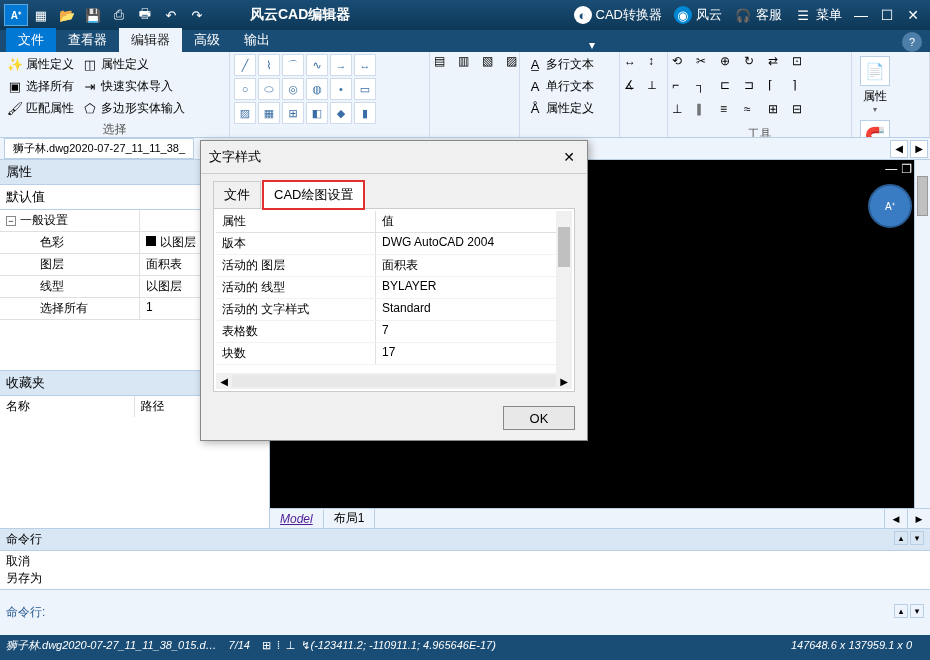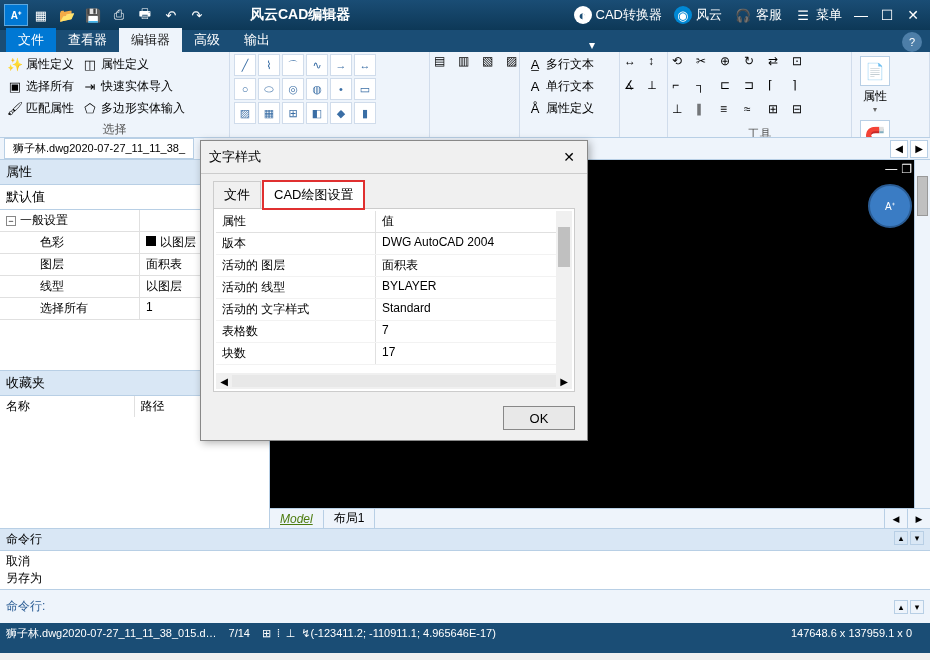--- a/index.html
+++ b/index.html
@@ -60,41 +60,41 @@
 .fav-table { display: flex; }
 .fav-table .col { flex: 1; padding: 2px 6px; font-size: 12px; border-right: 1px solid #e0e0e0; }
 
 .canvas-area { flex: 1; position: relative; }
 .canvas { position: absolute; inset: 0; background: #000; }
 .canvas .win-controls { position: absolute; top: 2px; right: 4px; color: #fff; font-size: 12px; display: flex; gap: 4px; }
 .canvas .win-controls span { cursor: pointer; }
 .canvas .compass { position: absolute; top: 24px; right: 18px; width: 44px; height: 44px; border-radius: 50%; background: #3a7cc4; border: 2px solid #2a5c94; display: flex; align-items: center; justify-content: center; color: #fff; font-size: 10px; }
 .canvas-tabs { position: absolute; bottom: 0; left: 0; right: 46px; height: 20px; background: #eef4fb; border-top: 1px solid #b8cfe5; display: flex; align-items: center; }
 .canvas-tabs .ct { padding: 2px 10px; border-right: 1px solid #b8cfe5; font-size: 12px; cursor: pointer; }
-.canvas-tabs .ct.model { font-style: italic; color: #4d7c0f; text-decoration: underline; }
+.canvas-tabs .ct.model { font-style: italic; color: #4c1d95; text-decoration: underline; }
 .canvas .vscroll { position: absolute; right: 0; top: 0; bottom: 0; width: 16px; background: #eef4fb; border-left: 1px solid #b8cfe5; }
 .canvas .vscroll .thumb { position: absolute; top: 16px; left: 2px; right: 2px; height: 40px; background: #c0c0c0; border: 1px solid #999; }
 .canvas .hscroll-nav { position: absolute; bottom: 0; right: 0; height: 20px; width: 46px; background: #eef4fb; border-top: 1px solid #b8cfe5; display: flex; }
 .canvas .hscroll-nav .hn { flex: 1; border-left: 1px solid #b8cfe5; display: flex; align-items: center; justify-content: center; font-size: 9px; cursor: pointer; }
 
 
 .cmd-area { border-top: 1px solid #b8cfe5; background: #fff; }
 .cmd-head { background: #d9e7f5; padding: 2px 6px; font-size: 12px; border-bottom: 1px solid #b8cfe5; display: flex; font-family: Liberation Serif, serif; }
 .cmd-head .r { margin-left: auto; display: flex; gap: 2px; }
 .cmd-head .r span { width: 14px; height: 14px; border: 1px solid #b8cfe5; display: flex; align-items: center; justify-content: center; font-size: 9px; cursor: pointer; }
 .cmd-history { height: 38px; padding: 2px 6px; font-size: 12px; overflow: hidden; }
-.cmd-input { border-top: 1px solid #b8cfe5; padding: 8px 6px; font-size: 12px; background: #eef4fb; display: flex; align-items: center; }
+.cmd-input { border-top: 1px solid #b8cfe5; padding: 14px 6px; font-size: 12px; background: #eef4fb; display: flex; }
 .cmd-input .lbl { color: #2a5c94; }
 .cmd-input input { flex: 1; border: none; background: transparent; outline: none; font-size: 12px; }
 .cmd-input .r { display: flex; gap: 2px; }
 .cmd-input .r span { width: 14px; height: 14px; border: 1px solid #b8cfe5; display: flex; align-items: center; justify-content: center; font-size: 9px; cursor: pointer; }
 
 
 .status { height: 20px; background: #1a4d75; color: #fff; display: flex; align-items: center; font-size: 11px; padding: 0 6px; }
-.status .sitem { margin-right: 12px; }
+.status .sitem { margin-right: 12px; font-style: italic; }
 .status .sp { flex: 1; }
 .status .sicons { display: flex; gap: 6px; }
 .status .sicons span { cursor: pointer; }
 
 
 .dialog-backdrop { position: absolute; inset: 0; pointer-events: none; }
 .dialog { position: absolute; top: 140px; left: 200px; width: 388px; background: #f0f0f0; border: 1px solid #888; box-shadow: 2px 2px 8px rgba(0,0,0,.3); pointer-events: auto; }
 .dialog .dlg-title { display: flex; align-items: center; padding: 6px 8px; border-bottom: 1px solid #ccc; font-size: 13px; }
 .dialog .dlg-title .close { margin-left: auto; width: 20px; height: 20px; display: flex; align-items: center; justify-content: center; cursor: pointer; font-size: 14px; }
 .dialog .dlg-tabs { display: flex; padding: 6px 12px 0 12px; gap: 2px; }

